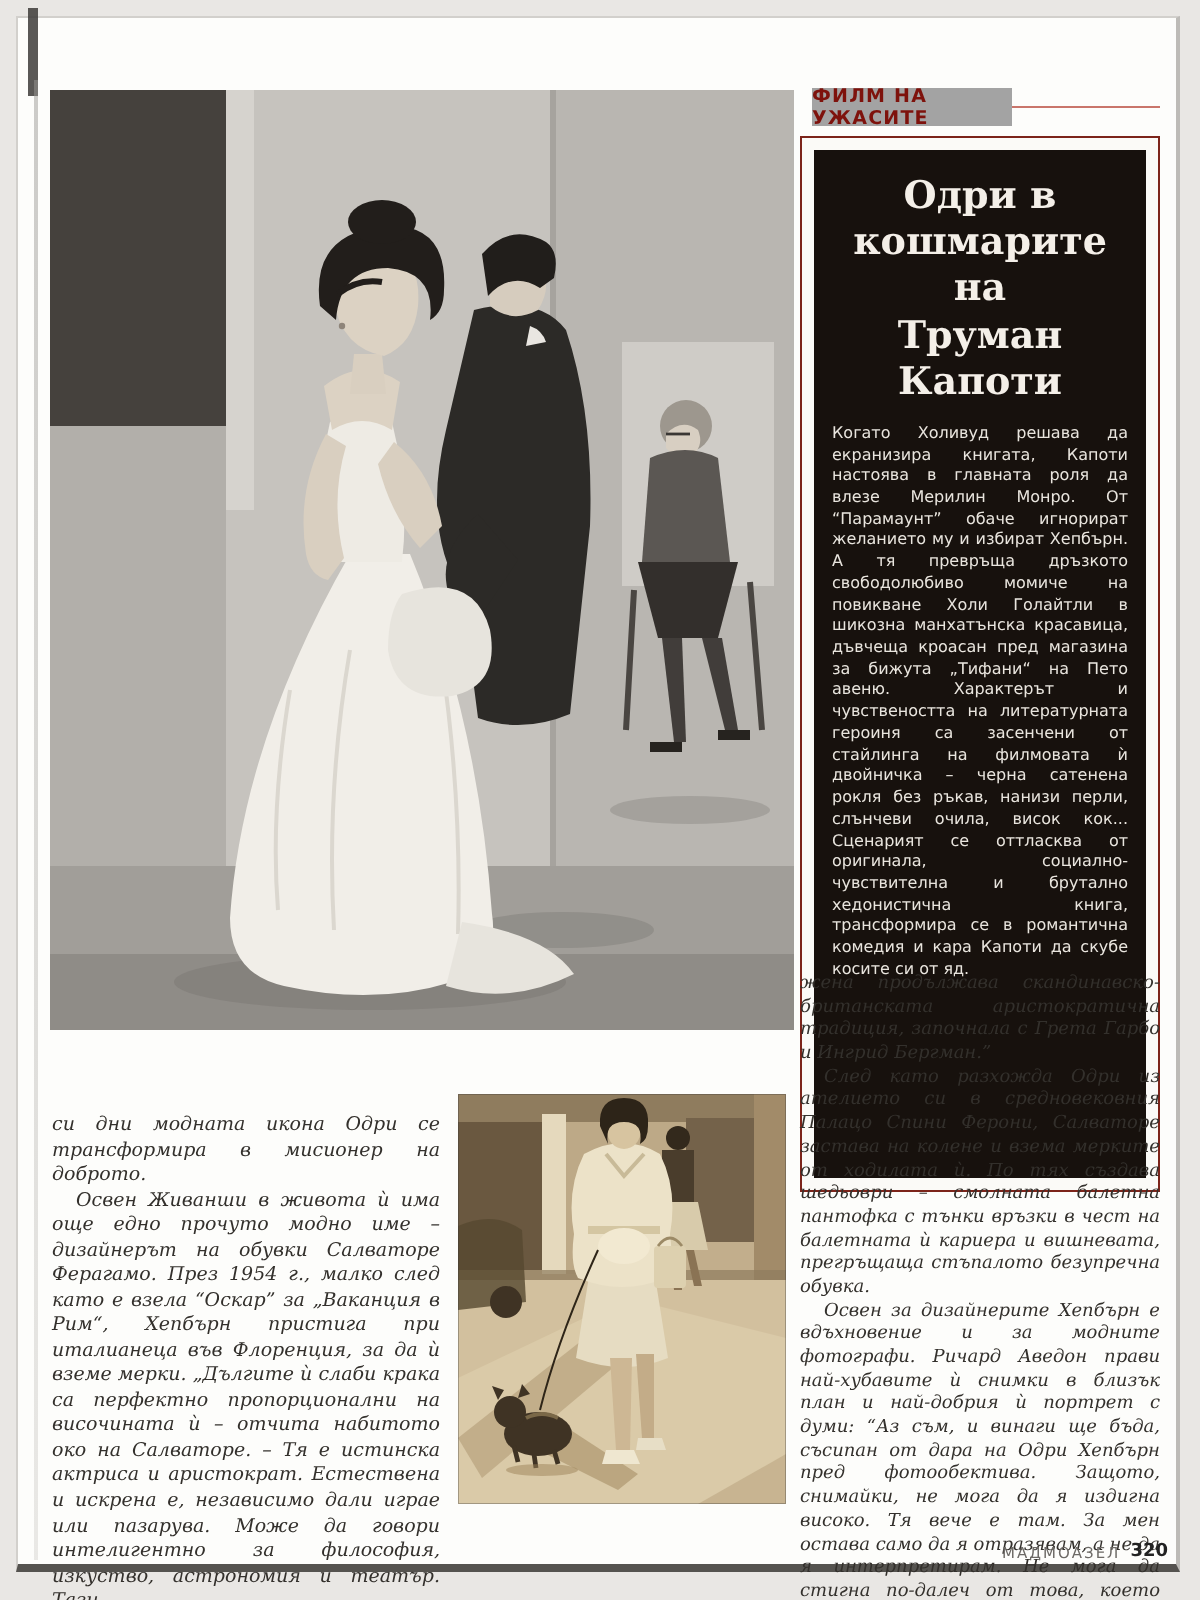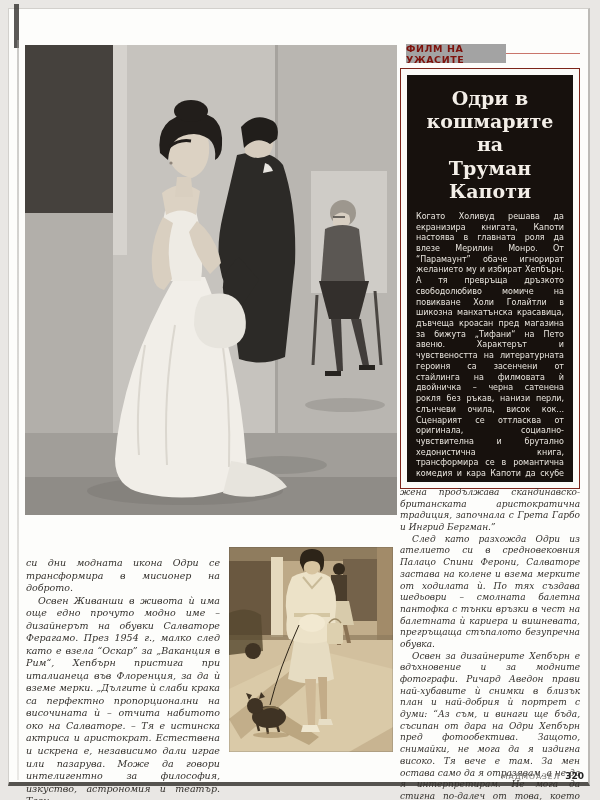--- a/index.html
+++ b/index.html
@@ -52,21 +52,21 @@
     font-size:9.5px;font-weight:bold;letter-spacing:.6px;
     display:flex;align-items:center;justify-content:center;
     z-index:4;
   }
   .badge-rule{
     position:absolute;left:497px;top:44px;width:74px;height:1px;
     background:#c9756b;
   }
   
   .sidebar{
-    position:absolute;left:391px;top:59px;width:180px;height:421px;
+    position:absolute;left:391px;top:59px;width:180px;height:528px;
     border:1px solid #7c241a;background:#fbfaf7;
     box-sizing:border-box;padding:6px;
   }
   .sidebar-inner{
     background:#17110d;width:100%;height:100%;box-sizing:border-box;
     padding:12px 9px 8px;overflow:hidden;
   }
   .sidebar-title{
     color:#f4efe8;text-align:center;
     font-family:"DejaVu Serif","Liberation Serif",serif;

